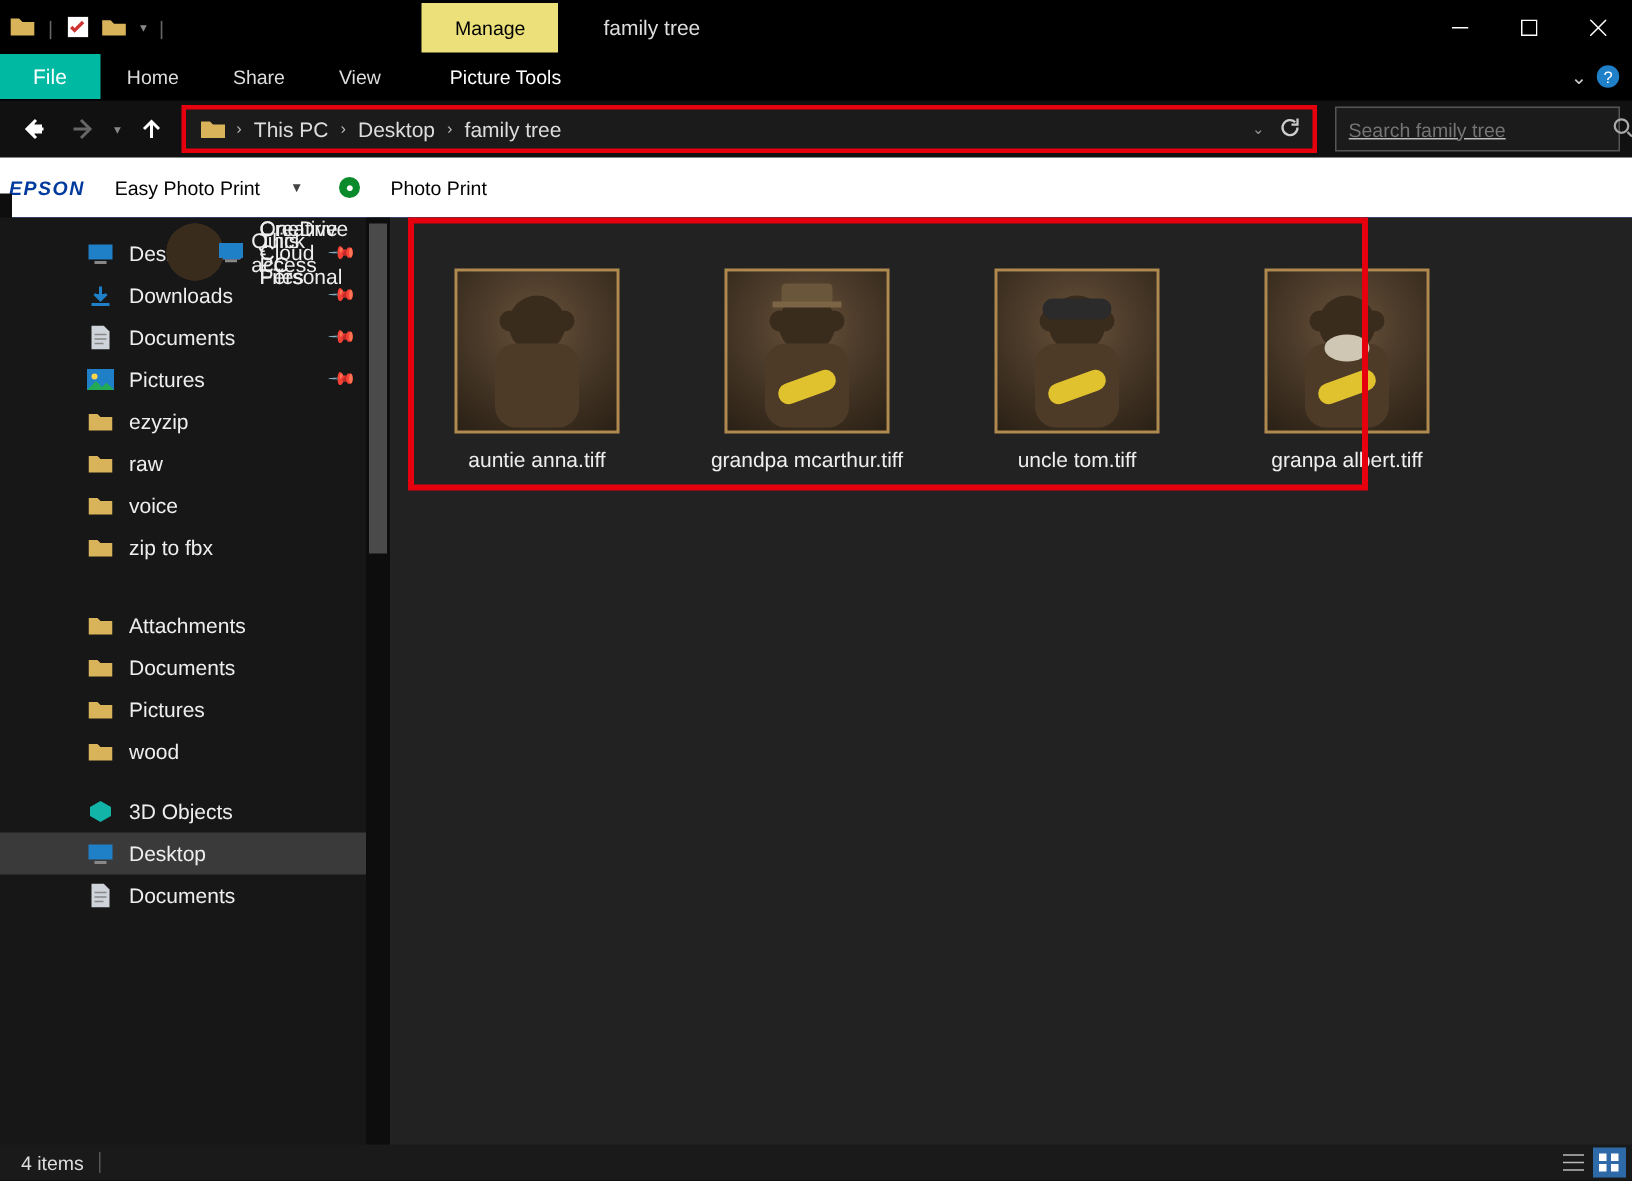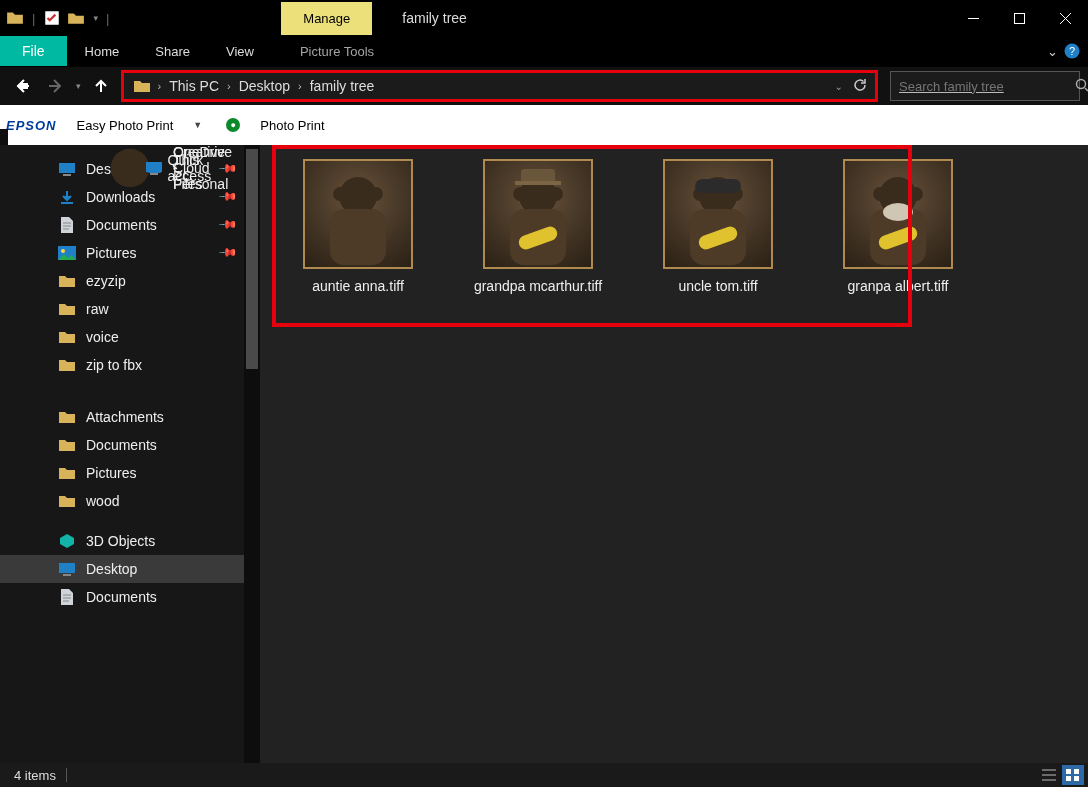--- a/index.html
+++ b/index.html
@@ -53,21 +53,21 @@
       border-bottom: 1px solid #000;
     }
     .file-tab {
       background: #00b9a3;
       color: #fff;
       padding: 0 22px;
       display:flex; align-items:center;
       font-size:14px;
     }
     .ribbon-tab { color:#ddd; padding:0 18px; display:flex; align-items:center; font-size:13px;}
-    .pic-tools { margin-left: 10px; color:#a3a3a3; padding:15px 18px; display:flex; align-items:center;}
+    .pic-tools { margin-left: 10px; color:#ffffff; padding:15px 18px; display:flex; align-items:center;}
     .ribbon-spacer { flex:1;}
     .ribbon-right { display:flex; align-items:center; gap:6px; padding-right:8px; color:#ccc;}
     .help-circle {
       width:16px; height:16px; display:inline-flex; align-items:center; justify-content:center;
     }
     
     .navbar {
       height: 38px;
       display:flex; align-items:center;
       background:#111;
@@ -167,21 +167,21 @@
       pointer-events:none;
     }
     .thumbs {
       display:flex;
       gap:48px;
       padding: 14px 0 0 32px;
     }
     .thumb {
       width:132px;
       display:flex; flex-direction:column; align-items:center;
-      color:#eee; font-size:14px; text-align:center;
+      color:#eee; font-size:14px; text-align:center;margin-top:20px;
     }
     .thumb-img {
       width:110px; height:110px;
       border:2px solid #b0894e;
       background: radial-gradient(circle at 50% 35%, #6a533b 0%, #4a3a29 45%, #2a2015 100%);
       position:relative;
       overflow:hidden;
     }
     
     .figure {

